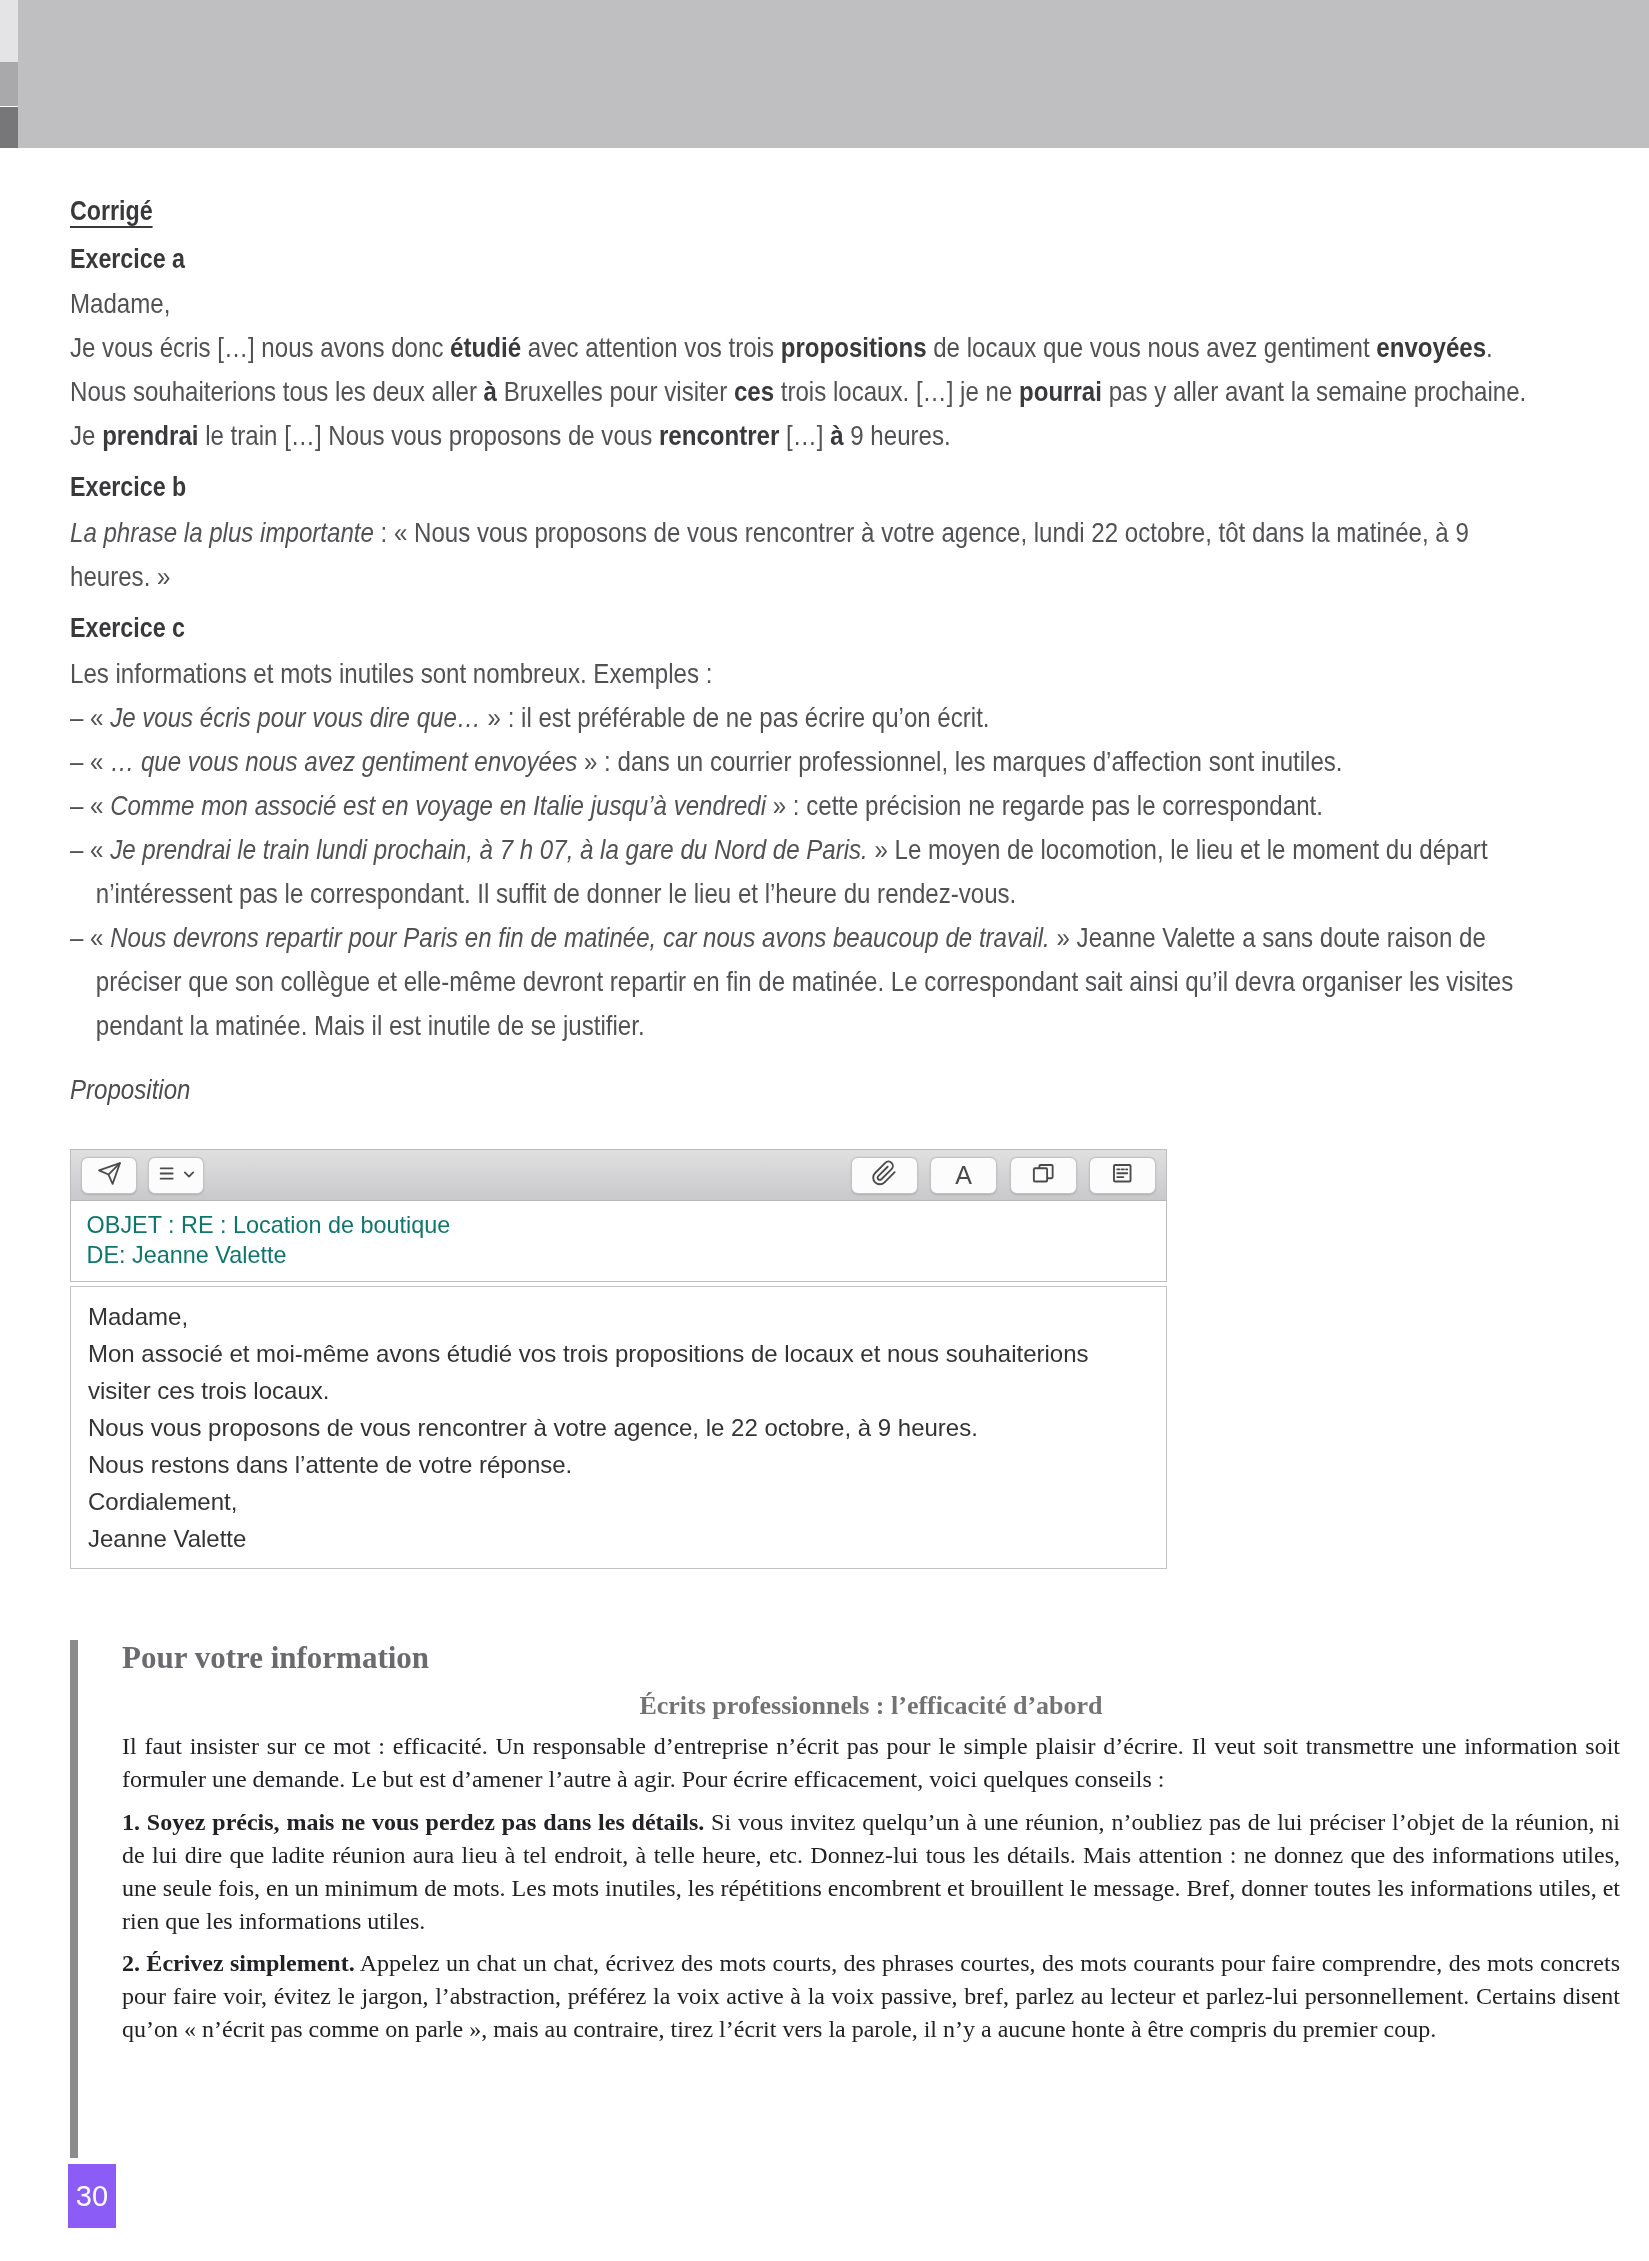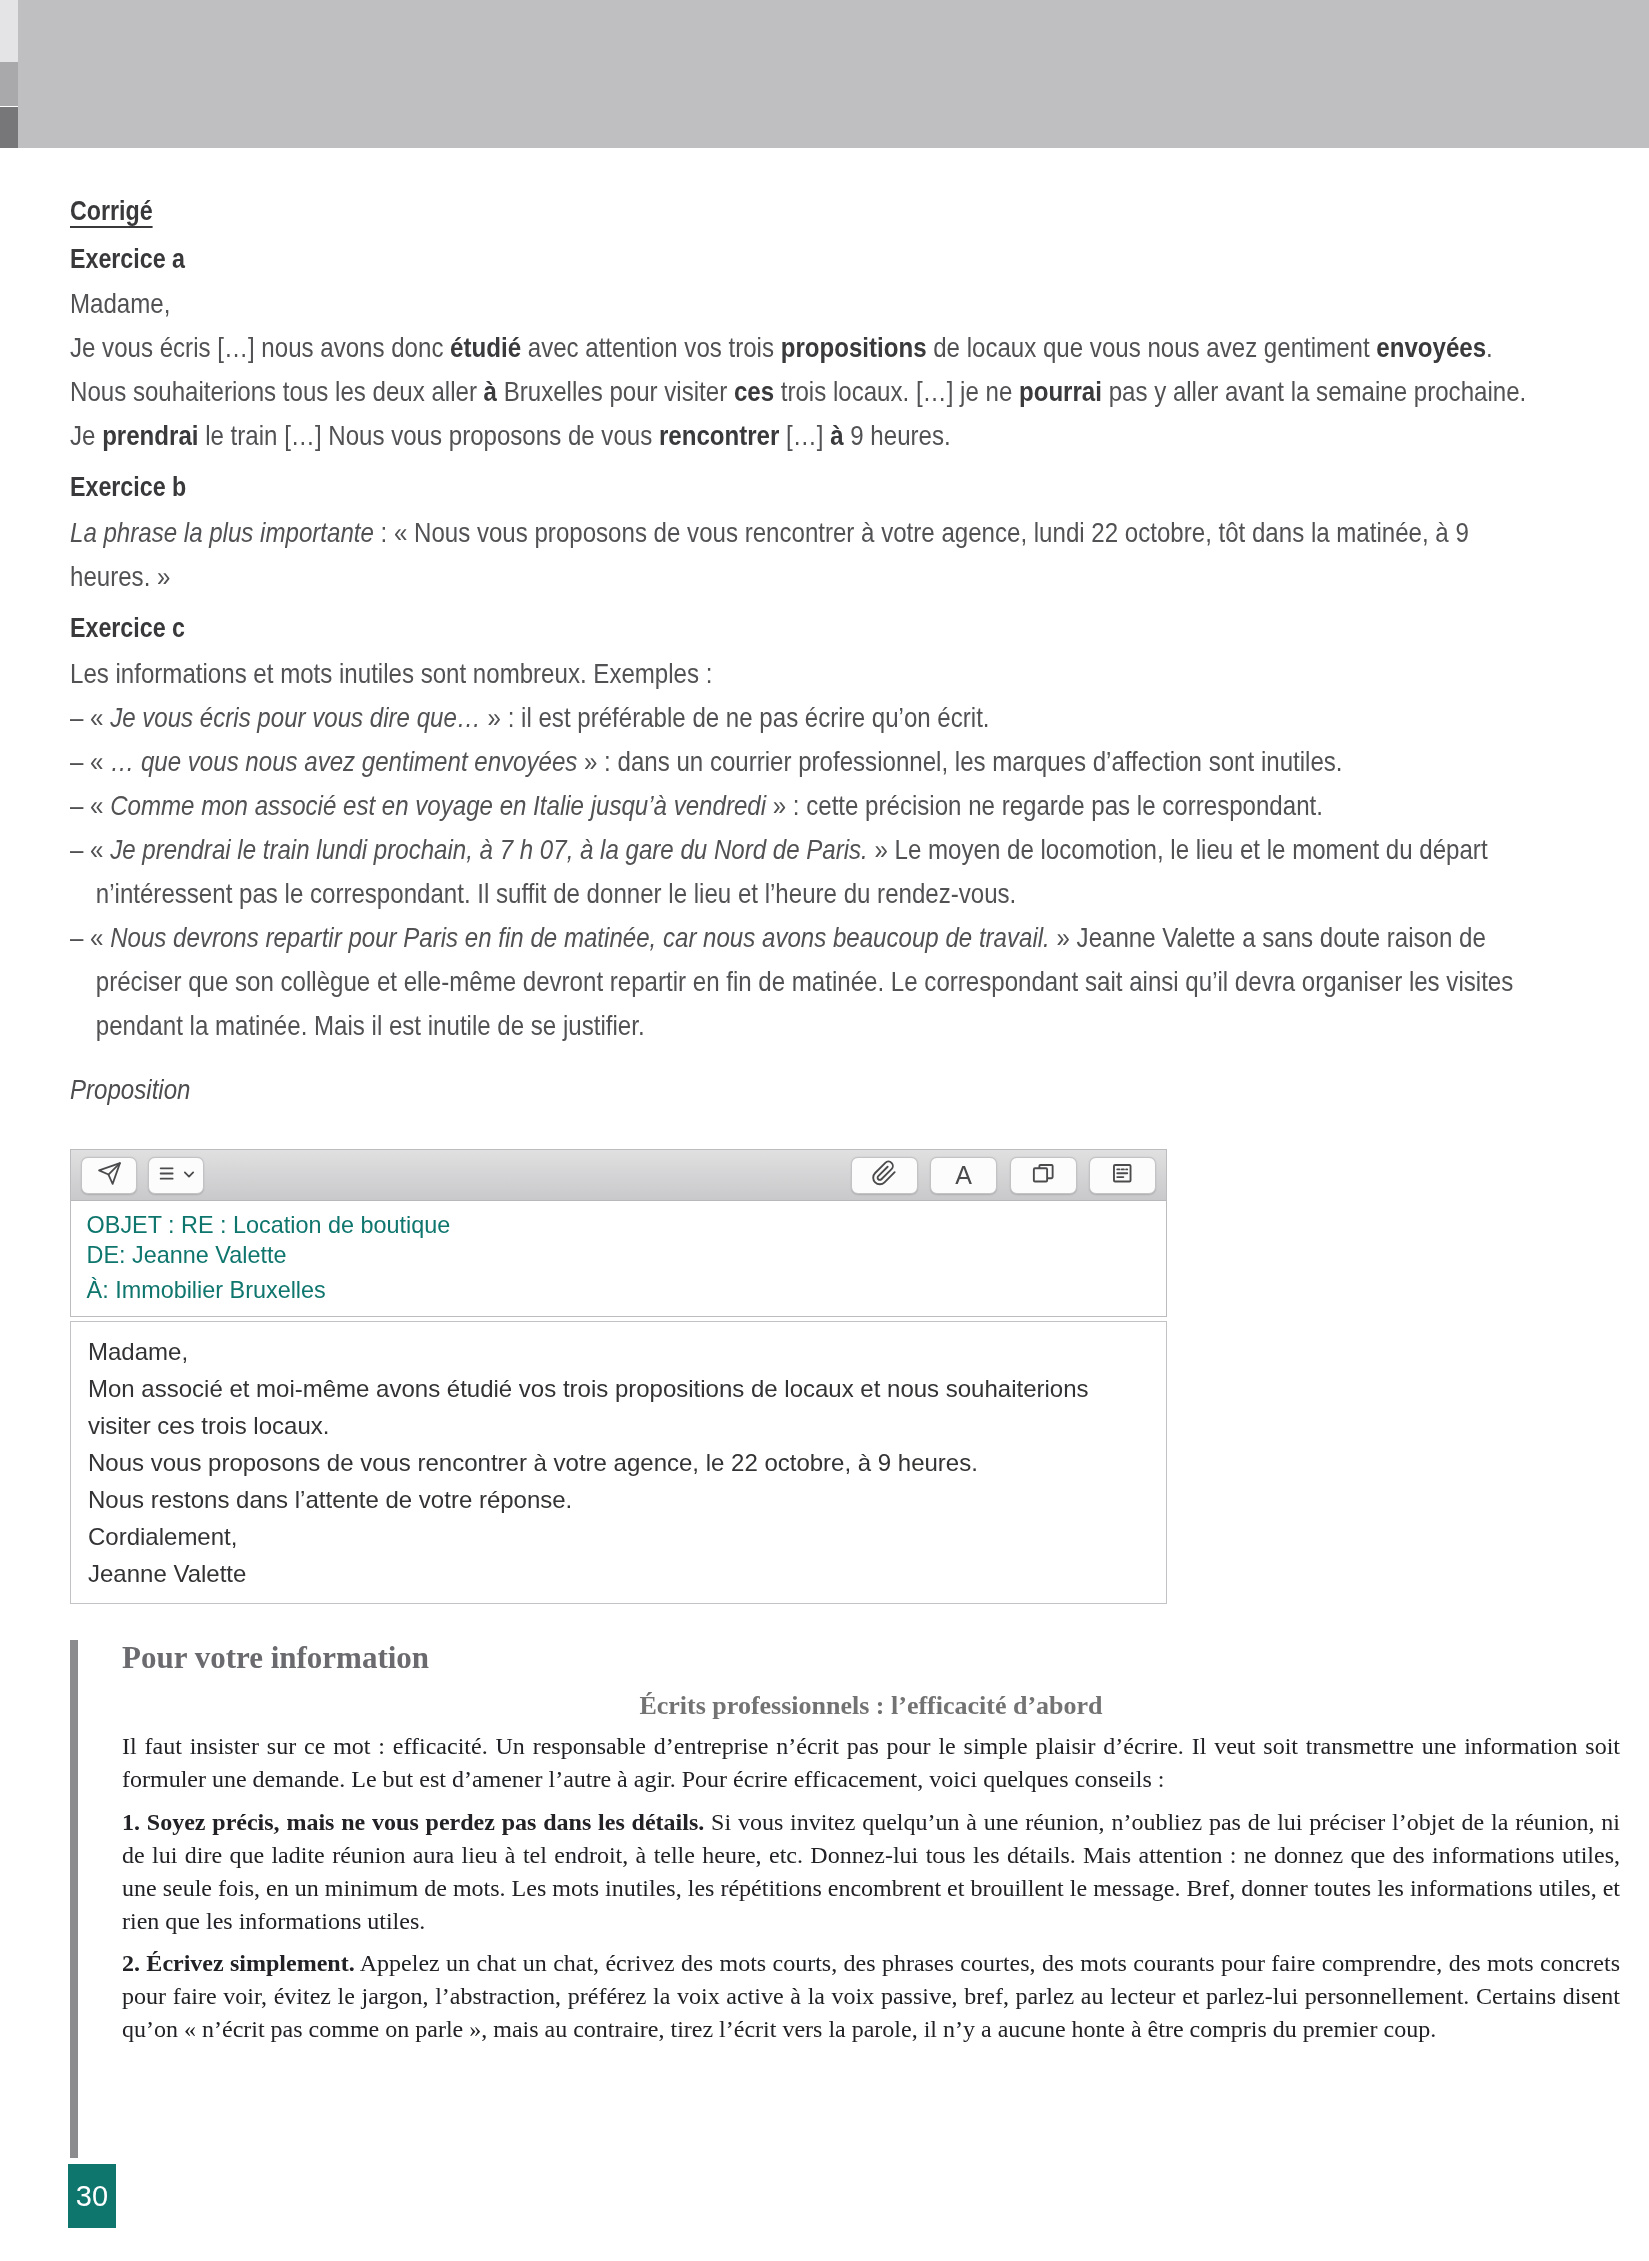--- a/index.html
+++ b/index.html
@@ -50,21 +50,21 @@
     font-family:"Liberation Serif",serif;color:#222226;padding-left:27px;}
   .info-bar{position:absolute;left:0;top:0;bottom:0;width:7.8px;background:#8c8c8e;}
   .info-inner{padding-left:25px;}
   .info-title{font-size:31px;line-height:36px;margin:0 0 14px 0;font-weight:700;color:#6b6b6f;}
   .article-title{font-size:26px;line-height:31px;margin:0 0 9.3px 0;font-weight:700;
     text-align:center;color:#737373;}
   .info-inner p.body{font-size:24px;line-height:33px;margin:0 0 9.3px 0;text-align:justify;}
   .info-inner .b{font-weight:700;}
 
   
-  .page-num{position:absolute;left:68px;top:2164px;width:48px;height:64px;background:#0f766e;
+  .page-num{position:absolute;left:68px;top:2164px;width:48px;height:64px;background:#8b5cf6;
     display:flex;align-items:center;justify-content:center;color:#fff;font-size:29px;
     font-family:"Liberation Sans",sans-serif;}
 </style>
 </head>
 <body>
 
 <div class="header-band"></div>
 <div class="edge light"></div>
 <div class="edge mid"></div>
 <div class="edge dark"></div>
@@ -145,21 +145,20 @@
                 <line x1="7.5" y1="12" x2="16.5" y2="12"></line>
                 <line x1="7.5" y1="15.5" x2="13" y2="15.5"></line>
               </svg>
           </span>
         </button>
       </div>
     </div>
     <div class="email-headers">
       <div class="hline">OBJET : RE : Location de boutique</div>
       <div class="hline">DE: Jeanne Valette</div>
-      <div class="hline last">À: Immobilier Bruxelles</div>
     </div>
   </div>
   <div class="email-body">
     <p>Madame,</p>
     <p>Mon associé et moi-même avons étudié vos trois propositions de locaux et nous souhaiterions visiter ces trois locaux.</p>
     <p>Nous vous proposons de vous rencontrer à votre agence, le 22 octobre, à 9 heures.</p>
     <p>Nous restons dans l’attente de votre réponse.</p>
     <p>Cordialement,</p>
     <p>Jeanne Valette</p>
   </div>

